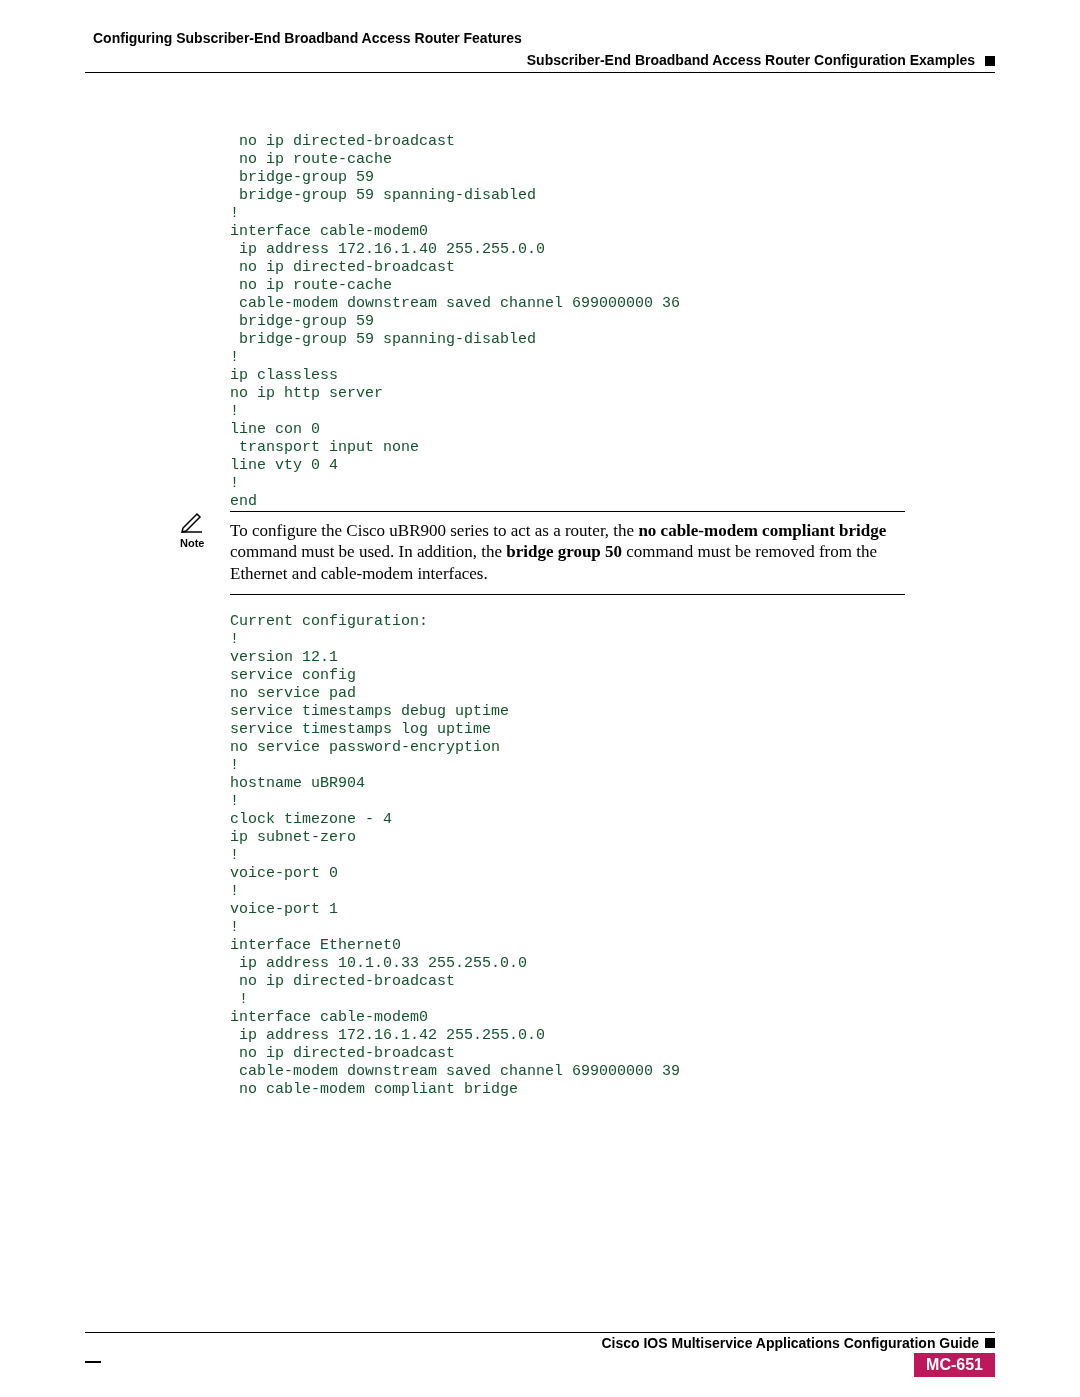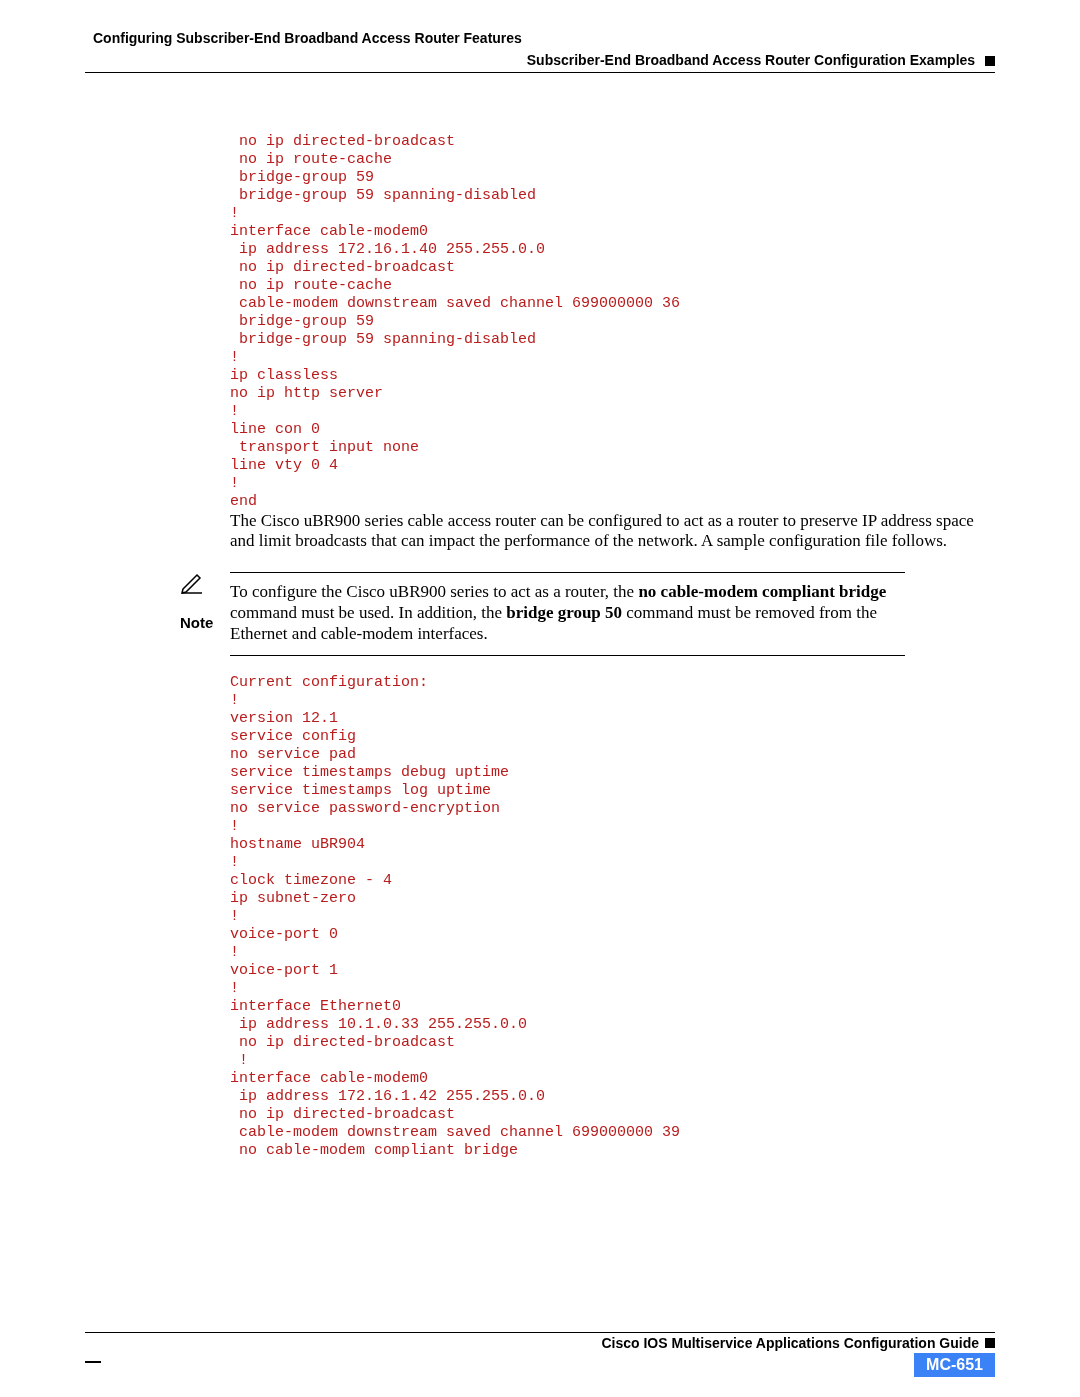--- a/index.html
+++ b/index.html
@@ -39,21 +39,21 @@
     background: #000;
     margin-left: 6px;
     vertical-align: middle;
   }
   .code-block {
     font-family: "Courier New", Courier, monospace;
     font-size: 15px;
     line-height: 1.2;
     white-space: pre;
     margin-left: 145px;
-    color: #b91c1c;
+    color: #14532d;
   }
   .code-block-1 { margin-top: 60px; }
   .h2 {
     font-family: Arial, Helvetica, sans-serif;
     font-weight: bold;
     font-size: 31px;
     margin-top: 42px;
     margin-bottom: 22px;
   }
   .body-para {
@@ -74,22 +74,22 @@
     flex: 0 0 50px;
     text-align: left;
   }
   .note-icon {
     font-size: 22px;
     line-height: 1;
   }
   .note-label {
     font-family: Arial, Helvetica, sans-serif;
     font-weight: bold;
-    font-size: 15px;
-    margin-top: 16px;
+    font-size: 11px;
+    margin-top: 0;
   }
   .note-body {
     flex: 1;
     border-top: 1px solid #000;
     border-bottom: 1px solid #000;
     padding: 8px 0 10px 0;
     font-size: 17px;
     line-height: 1.25;
     margin-right: 90px;
   }
@@ -118,21 +118,21 @@
     height: 10px;
     background: #000;
     margin-left: 6px;
   }
   .footer-pg {
     display: flex;
     justify-content: flex-end;
     margin-top: 2px;
   }
   .footer-pg-box {
-    background: #3b82f6;
+    background: #be185d;
     color: #fff;
     font-family: Arial, Helvetica, sans-serif;
     font-weight: bold;
     font-size: 16px;
     padding: 3px 12px;
   }
   .left-rule {
     position: absolute;
     left: 85px;
     bottom: 34px;
@@ -169,21 +169,20 @@
 ip classless
 no ip http server
 !
 line con 0
  transport input none
 line vty 0 4
 !
 end</pre>
 
 
-  <p class="body-para">The Cisco uBR900 series cable access router can be configured to act as a router to preserve IP address space and limit broadcasts that can impact the performance of the network. A sample configuration file follows.</p>
 
   <div class="note-block">
     <div class="note-icon-col">
       <div class="note-icon">
         <svg width="24" height="22" viewBox="0 0 24 22">
           <path d="M3 17 L17 3 L20 6 L6 20 L2 21 L3 17 Z" fill="none" stroke="#000" stroke-width="1.5"></path>
           <line x1="2" y1="21" x2="22" y2="21" stroke="#000" stroke-width="1.5"></line>
         </svg>
       </div>
       <div class="note-label">Note</div>

